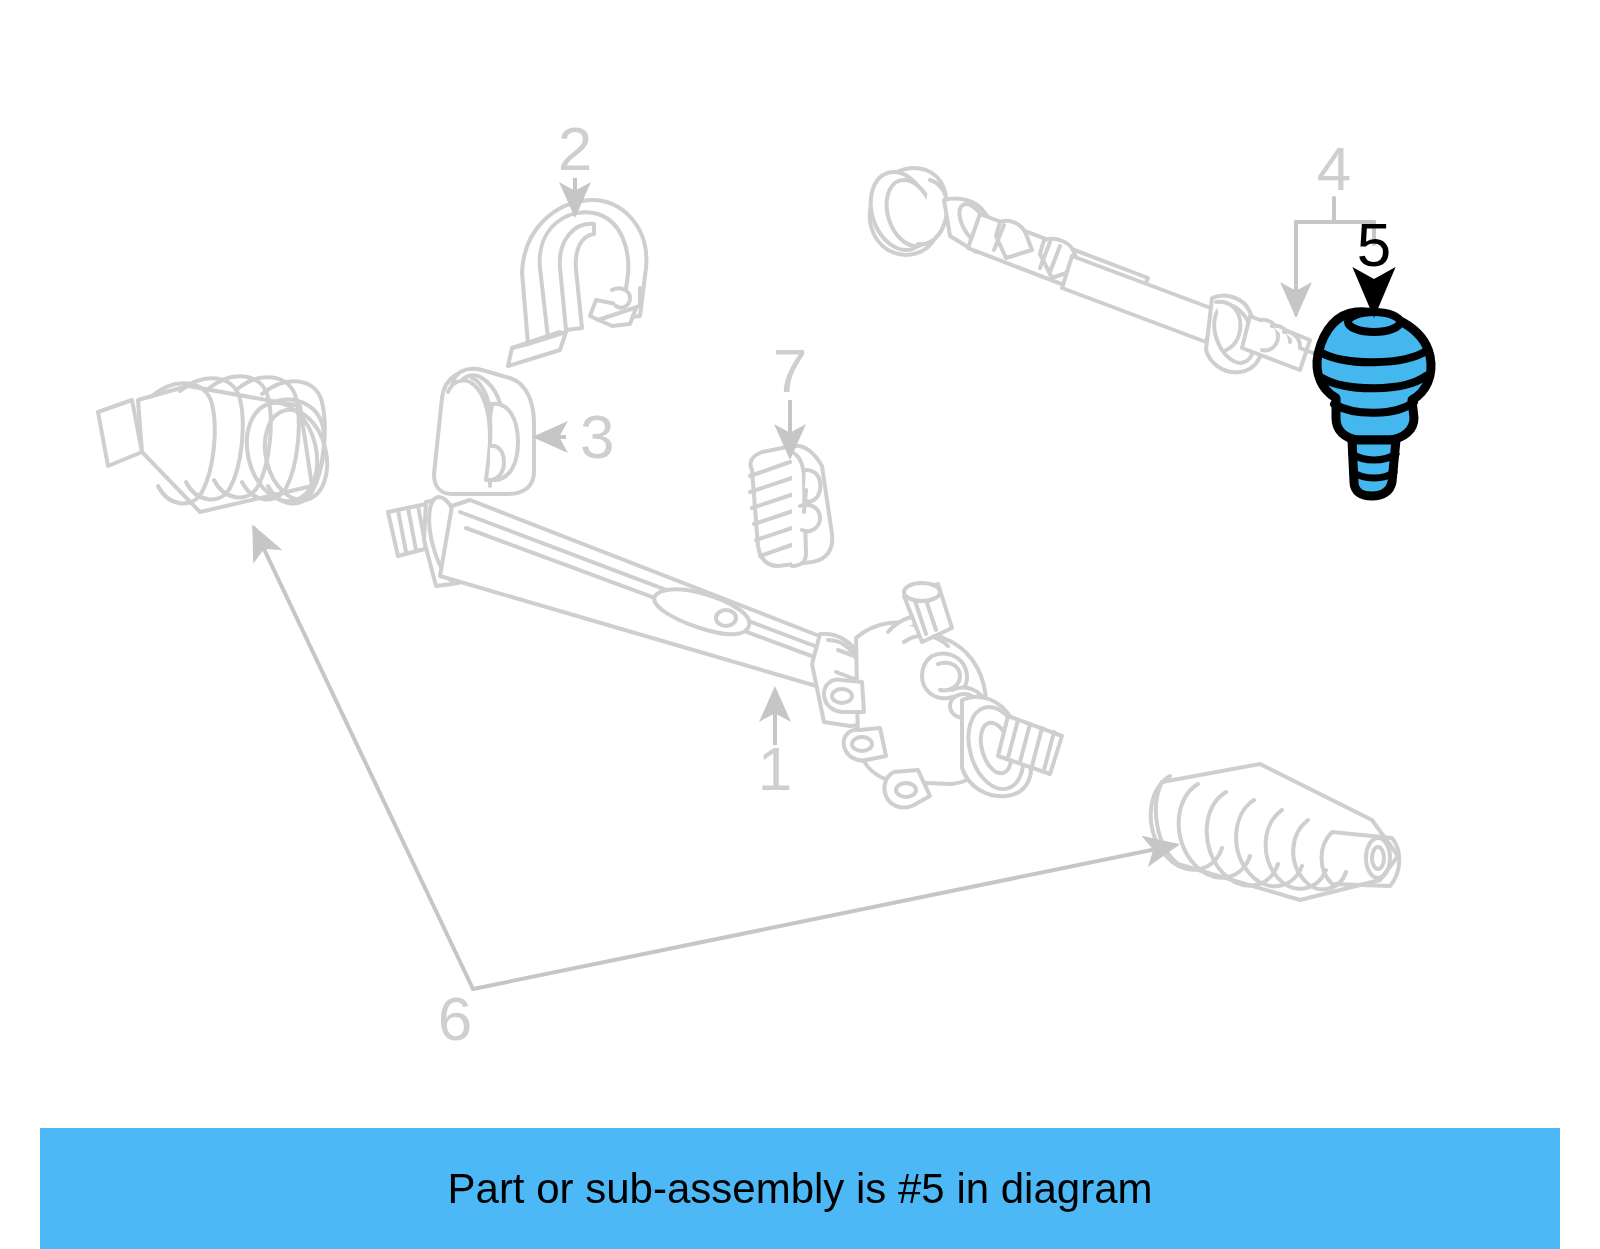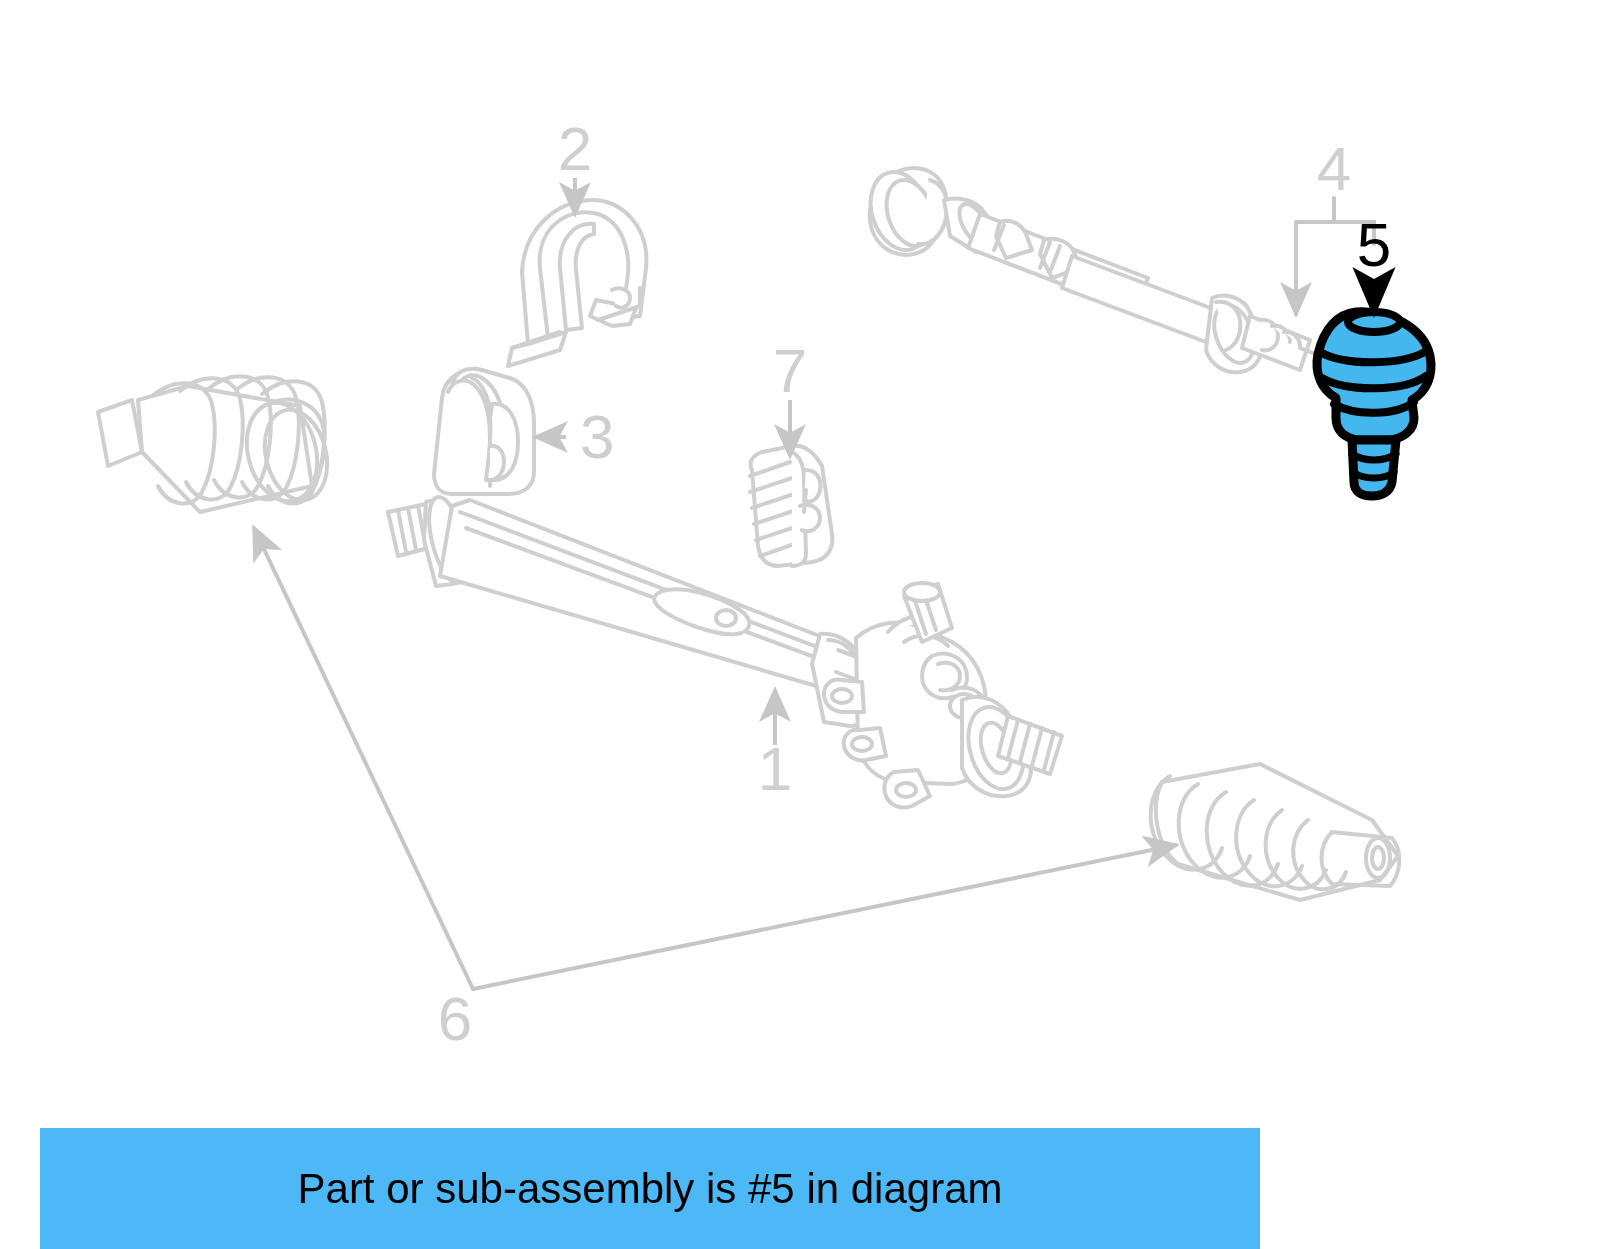--- a/index.html
+++ b/index.html
@@ -35,21 +35,21 @@
   }
   .callout-text-hl {
     font-family: "Liberation Sans", sans-serif;
     font-size: 62px;
     fill: #000000;
   }
   #notice-banner {
     position: absolute;
     left: 40px;
     top: 1128px;
-    width: 1220px;
+    width: 1520px;
     height: 121px;
     background: #4cb8f5;
     display: flex;
     align-items: center;
     justify-content: center;
     box-sizing: border-box;
   }
   #notice-banner .banner-line {
     font-family: "Liberation Sans", sans-serif;
     font-size: 42px;

